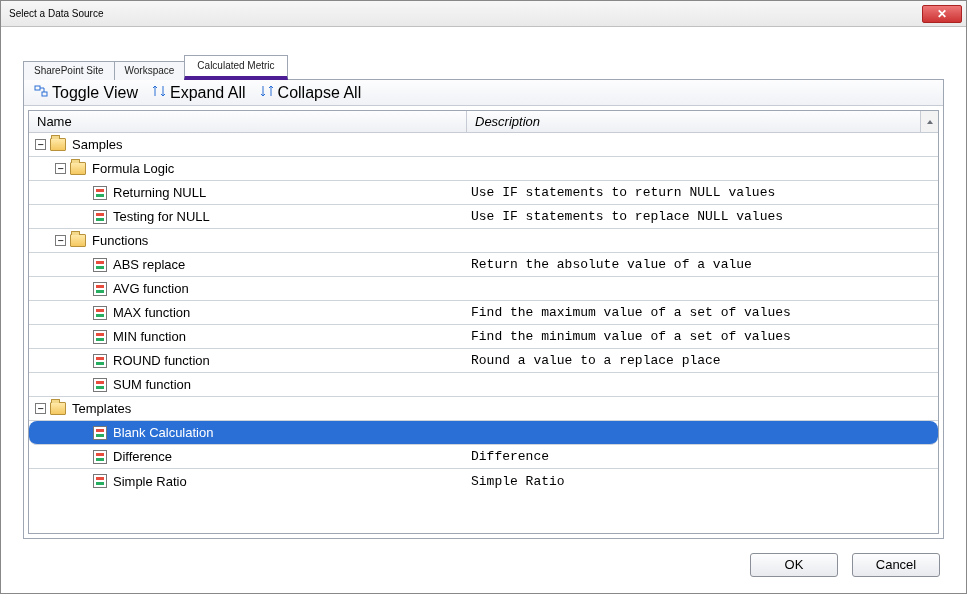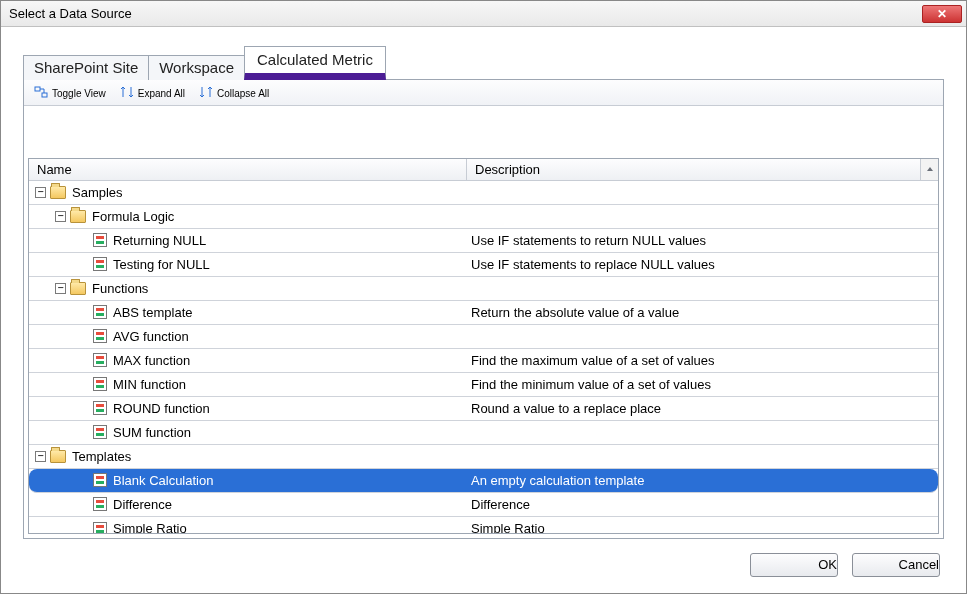--- a/index.html
+++ b/index.html
@@ -17,21 +17,21 @@
   .titlebar {
     height: 26px;
     background: linear-gradient(#f7f7f7, #e9e9e9);
     border-bottom: 1px solid #c0c0c0;
     display: flex;
     align-items: center;
     padding: 0 4px 0 8px;
     justify-content: space-between;
   }
   .titlebar .title {
-    font-size: 13px;
+    font-size: 10px;
     color: #000;
   }
   .close-btn {
     width: 40px;
     height: 18px;
     background: linear-gradient(#e77, #c33);
     border: 1px solid #a22;
     border-radius: 2px;
     display: flex;
     align-items: center;
@@ -50,66 +50,65 @@
   .tabrow {
     display: flex;
     align-items: flex-end;
     height: 24px;
   }
   .tab {
     border: 1px solid #9da6b2;
     border-bottom: none;
     padding: 3px 10px 4px 10px;
     background: #f4f6f9;
-    font-size: 15px;
+    font-size: 10px;
     color: #222;
     margin-right: -1px;
     cursor: default;
     position: relative;
     top: 1px;
   }
   .tab.active {
     background: #fff;
     z-index: 2;
     padding: 4px 12px 5px 12px;
     top: 1px;
-    border-bottom: 7px solid #4c1d95;
+    border-bottom: 4px solid #4c1d95;
   }
   .panel {
     border: 1px solid #9da6b2;
     flex: 1 1 auto;
     background: #fff;
     display: flex;
     flex-direction: column;
     min-height: 0;
   }
   .toolbar {
     height: 26px;
     border-bottom: 1px solid #c7ccd4;
     background: linear-gradient(#fdfdfe, #f0f2f6);
     display: flex;
     align-items: center;
     padding: 0 6px;
     gap: 6px;
   }
   .tbtn {
     display: flex;
-    align-items: flex-end;
+    align-items: flex-start;
     gap: 4px;
     padding: 2px 4px;
     cursor: default;
-    font-size: 10px;
+    font-size: 16px;
   }
   .tbtn .ticon { width: 14px; height: 14px; display: inline-block; }
   .treewrap {
     flex: 1 1 auto;
     position: relative;
     min-height: 0;
     padding: 4px 4px;
-    margin-top: 48px;
   }
   .treebox {
     border: 1px solid #9da6b2;
     height: 100%;
     display: flex;
     flex-direction: column;
   }
   .colhead {
     display: flex;
     height: 22px;
@@ -118,20 +117,21 @@
     font-size: 13px;
   }
   .colhead .col-name {
     width: 438px;
     padding: 3px 8px;
     border-right: 1px solid #c7ccd4;
   }
   .colhead .col-desc {
     flex: 1;
     padding: 3px 8px;
+    font-style: italic;
   }
   .colhead .col-scroll {
     width: 18px;
     border-left: 1px solid #c7ccd4;
     background: #f3f3f3;
     display:flex;align-items:center;justify-content:center;
   }
   .rows {
     flex: 1;
     overflow-y: scroll;
@@ -152,20 +152,21 @@
     width: 438px;
     display: flex;
     align-items: center;
     padding-left: 6px;
     white-space: nowrap;
   }
   .cell-desc {
     flex: 1;
     padding-left: 4px;
     white-space: nowrap;
+    font-family: Liberation Mono, monospace;
   }
   .expander {
     width: 11px; height: 11px;
     border: 1px solid #7a7a7a;
     background: #fff;
     display: inline-flex;
     align-items: center;
     justify-content: center;
     font-size: 10px;
     line-height: 1;
@@ -214,21 +215,21 @@
     gap: 14px;
     padding: 14px 4px 0 0;
   }
   .btn {
     min-width: 88px;
     height: 24px;
     border: 1px solid #8a8f98;
     border-radius: 3px;
     background: linear-gradient(#fdfdfe, #e8eaee);
     font-size: 13px;
-    text-align: right;
+    text-align: center;
     line-height: 22px;
     cursor: default;
   }
   
   .rows::-webkit-scrollbar { width: 18px; }
   .rows::-webkit-scrollbar-track { background: #eef0f3; border-left: 1px solid #c7ccd4; }
   .rows::-webkit-scrollbar-thumb { background: #cfd5dd; border: 1px solid #a8b0bb; border-radius: 2px; }
   .rows::-webkit-scrollbar-button { height: 18px; background:#e6e9ee; border:1px solid #b6bcc6; }
 </style>
 </head>
@@ -331,21 +332,21 @@
                 <span class="expander">−</span>
                 <span class="folder"></span>
                 <span>Functions</span>
               </div>
               <div class="cell-desc"></div>
             </div>
             <div class="row">
               <div class="cell-name">
                 <span class="indent2"></span>
                 <span class="itemicon"></span>
-                <span>ABS template</span>
+                <span>ABS replace</span>
               </div>
               <div class="cell-desc">Return the absolute value of a value</div>
             </div>
             <div class="row">
               <div class="cell-name">
                 <span class="indent2"></span>
                 <span class="itemicon"></span>
                 <span>AVG function</span>
               </div>
             </div>
@@ -388,21 +389,20 @@
                 <span>Templates</span>
               </div>
               <div class="cell-desc"></div>
             </div>
             <div class="row selected">
               <div class="cell-name">
                 <span class="indent2"></span>
                 <span class="itemicon"></span>
                 <span>Blank Calculation</span>
               </div>
-              <div class="cell-desc">An empty calculation template</div>
             </div>
             <div class="row">
               <div class="cell-name">
                 <span class="indent2"></span>
                 <span class="itemicon"></span>
                 <span>Difference</span>
               </div>
               <div class="cell-desc">Difference</div>
             </div>
             <div class="row">

